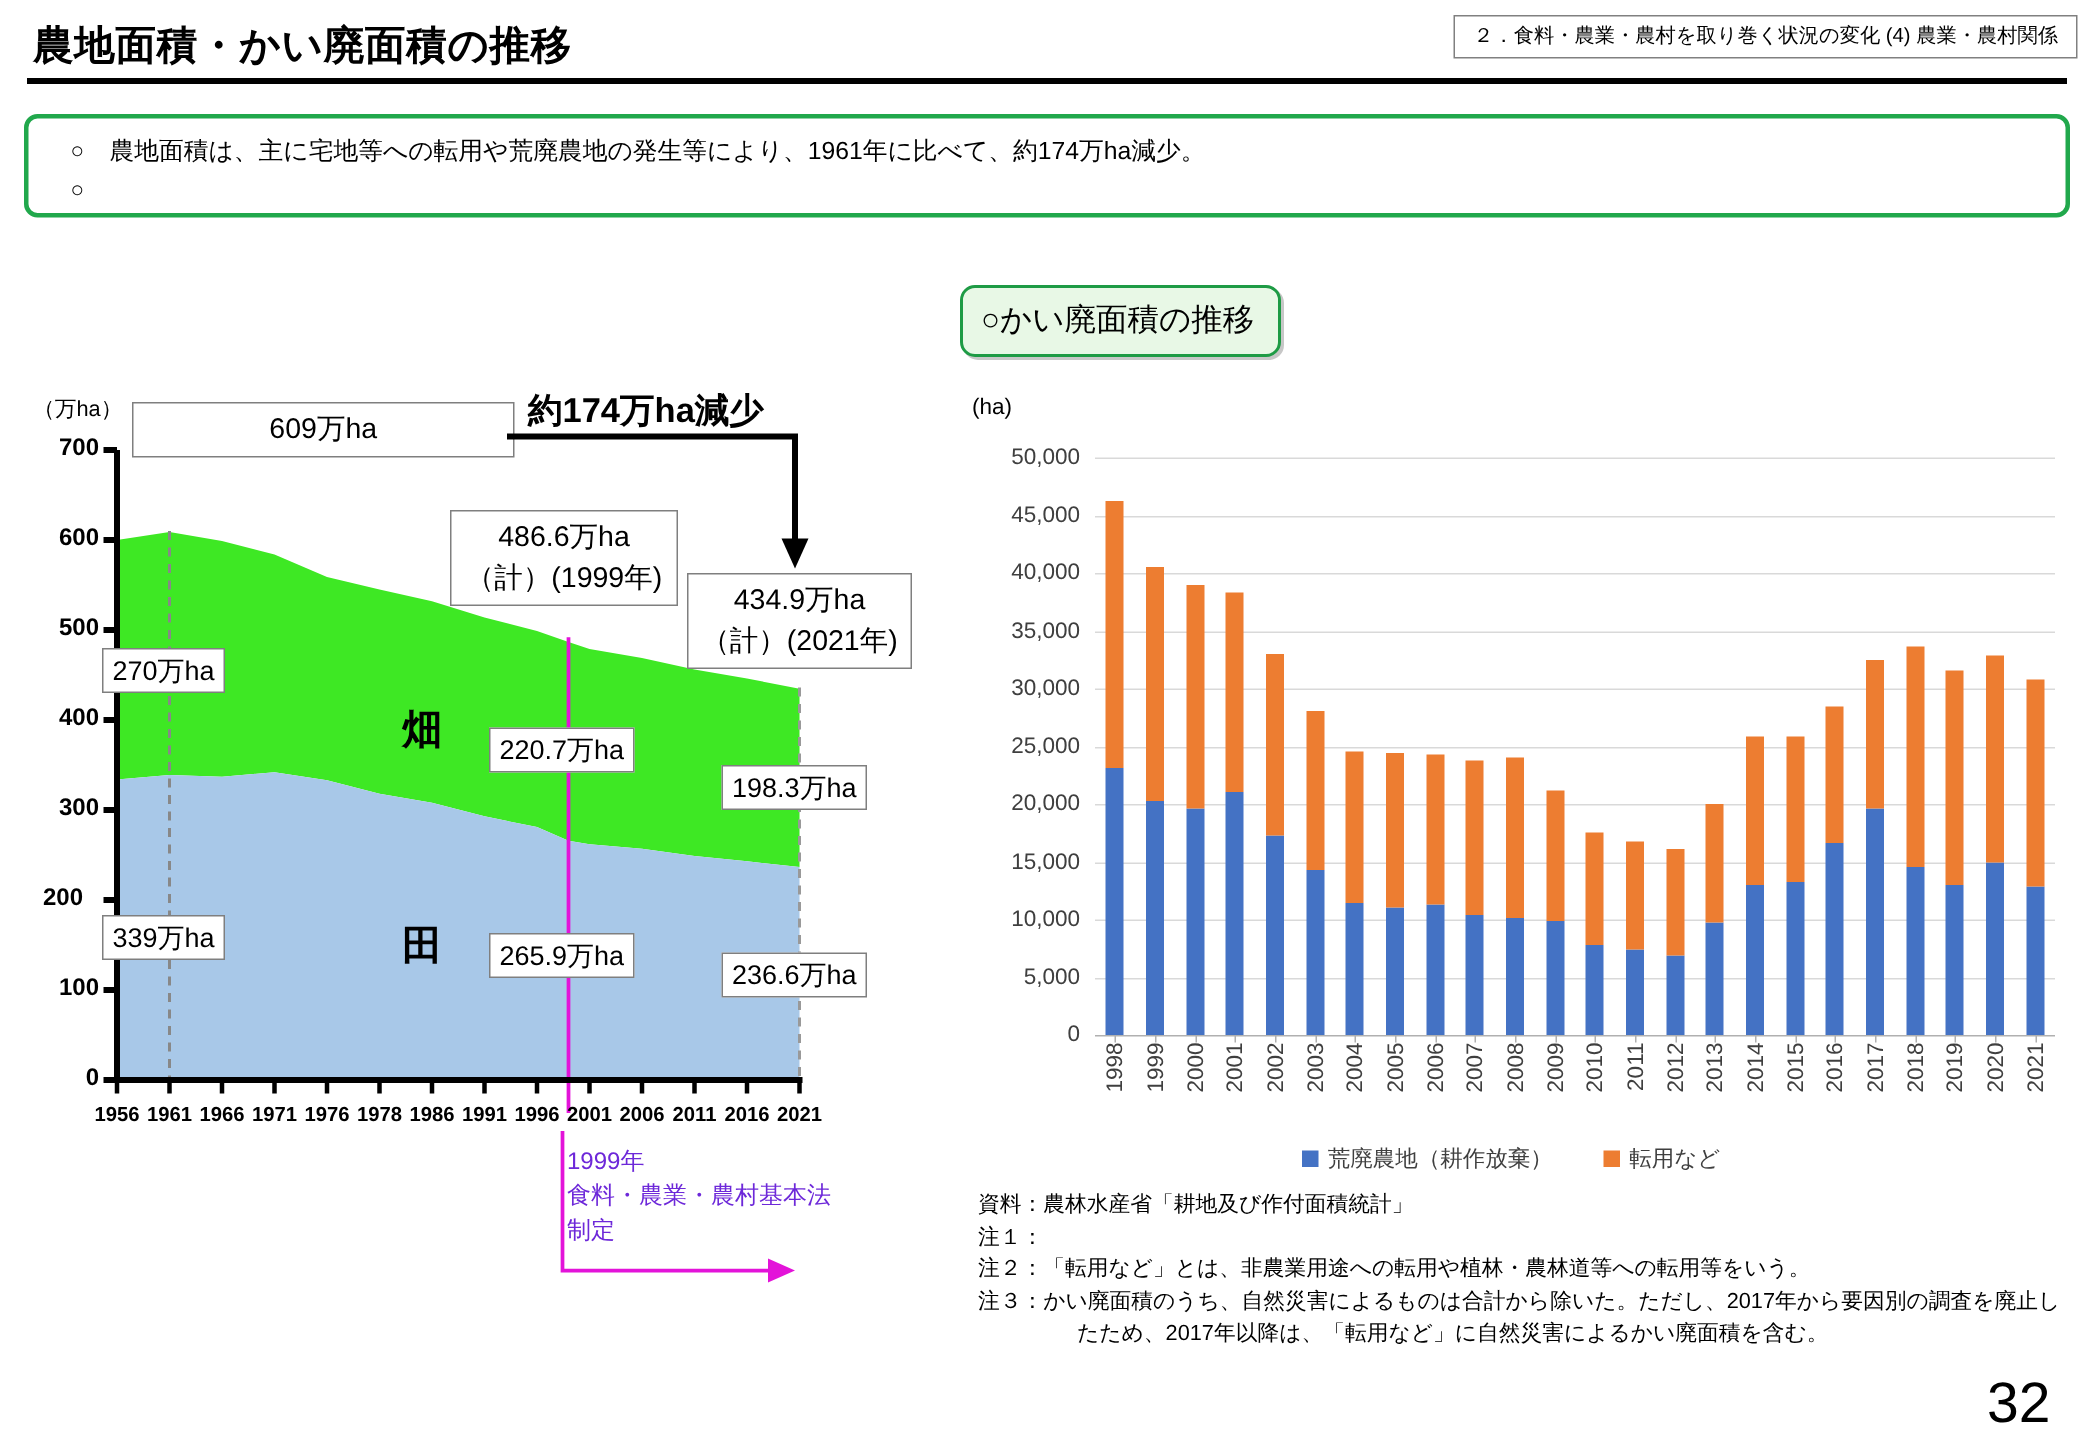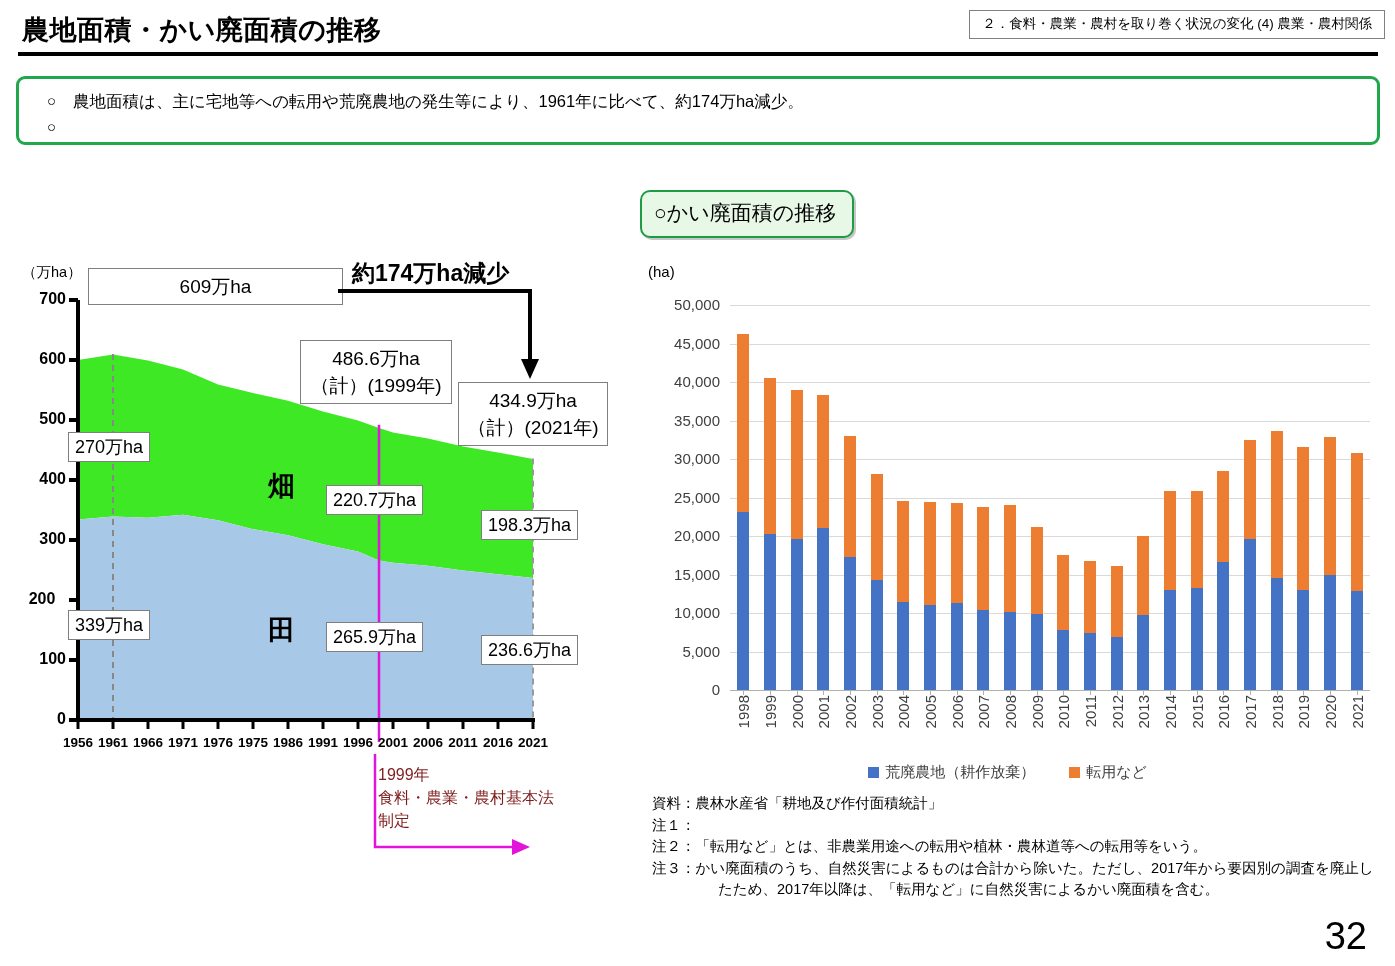--- a/index.html
+++ b/index.html
@@ -71,21 +71,21 @@
   }
   .field-glyph { position:absolute; font-size:27px; font-weight:bold; }
   .xlabels-left {
     position:absolute; left: 0; top: 480px; width: 620px;
     font-size: 13.5px; font-weight:bold;
   }
   .xlabels-left span { position:absolute; transform: translateX(-50%); }
 
   .law-note {
     position:absolute; left: 378px; top: 763px;
-    color:#7f1d1d; font-size:16px; line-height:23px; white-space:nowrap;
+    color:#6d28d9; font-size:16px; line-height:23px; white-space:nowrap;
   }
   .source-left {
     position:absolute; left: 40px; top: 845px; font-size: 15.5px; white-space:nowrap;
   }
 
   
   #right-chart { position:absolute; left: 630px; top: 255px; width: 755px; height: 520px; }
   .axis-unit-right { position:absolute; left: 18px; top: 8px; font-size: 15px; }
   .ytick-right {
     position:absolute; width: 72px; text-align:right; font-size: 15px; color:#3f3f3f;
@@ -181,21 +181,21 @@
         <line x1="498" x2="498" y1="465" y2="474" stroke="#000" stroke-width="3"></line>
         <line x1="533" x2="533" y1="465" y2="474" stroke="#000" stroke-width="3"></line>
       </svg>
 
     <div class="xlabels-left" id="left-xlabels">
         <span style="left: 78px;">1956</span>
         <span style="left: 113px;">1961</span>
         <span style="left: 148px;">1966</span>
         <span style="left: 183px;">1971</span>
         <span style="left: 218px;">1976</span>
-        <span style="left: 253px;">1975</span>
+        <span style="left: 253px;">1978</span>
         <span style="left: 288px;">1986</span>
         <span style="left: 323px;">1991</span>
         <span style="left: 358px;">1996</span>
         <span style="left: 393px;">2001</span>
         <span style="left: 428px;">2006</span>
         <span style="left: 463px;">2011</span>
         <span style="left: 498px;">2016</span>
         <span style="left: 533px;">2021</span>
       </div>
   </div>

